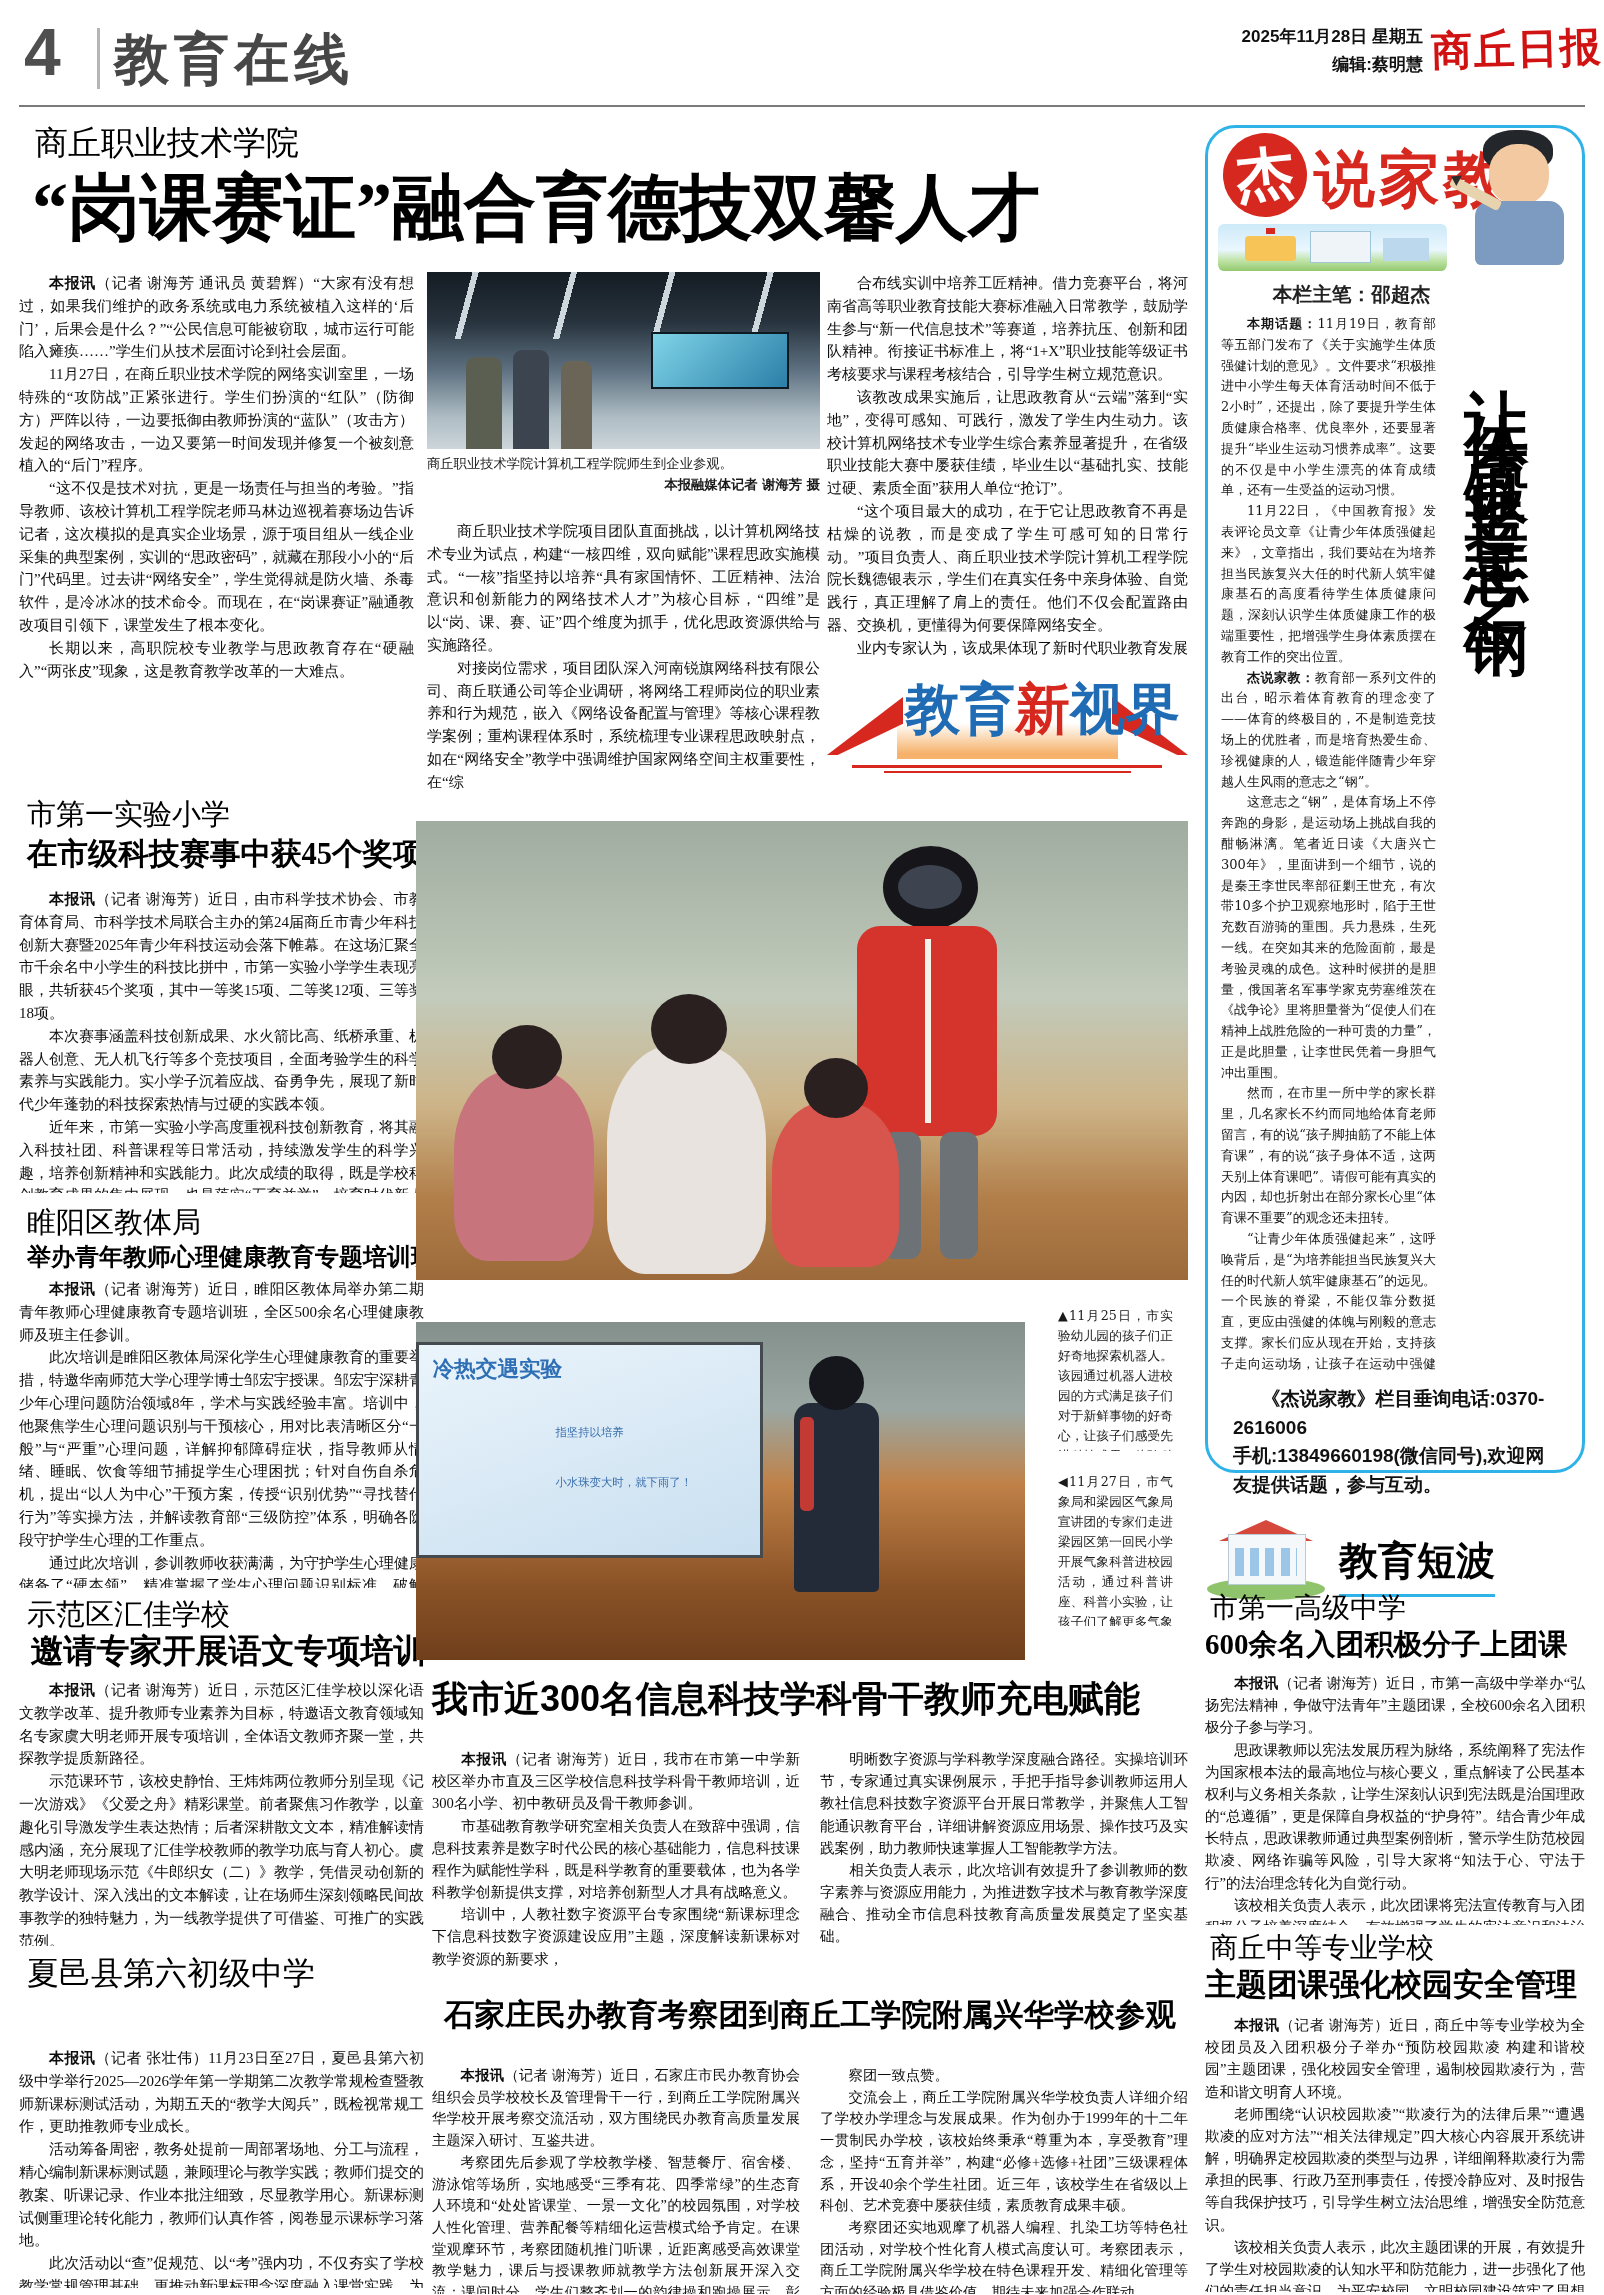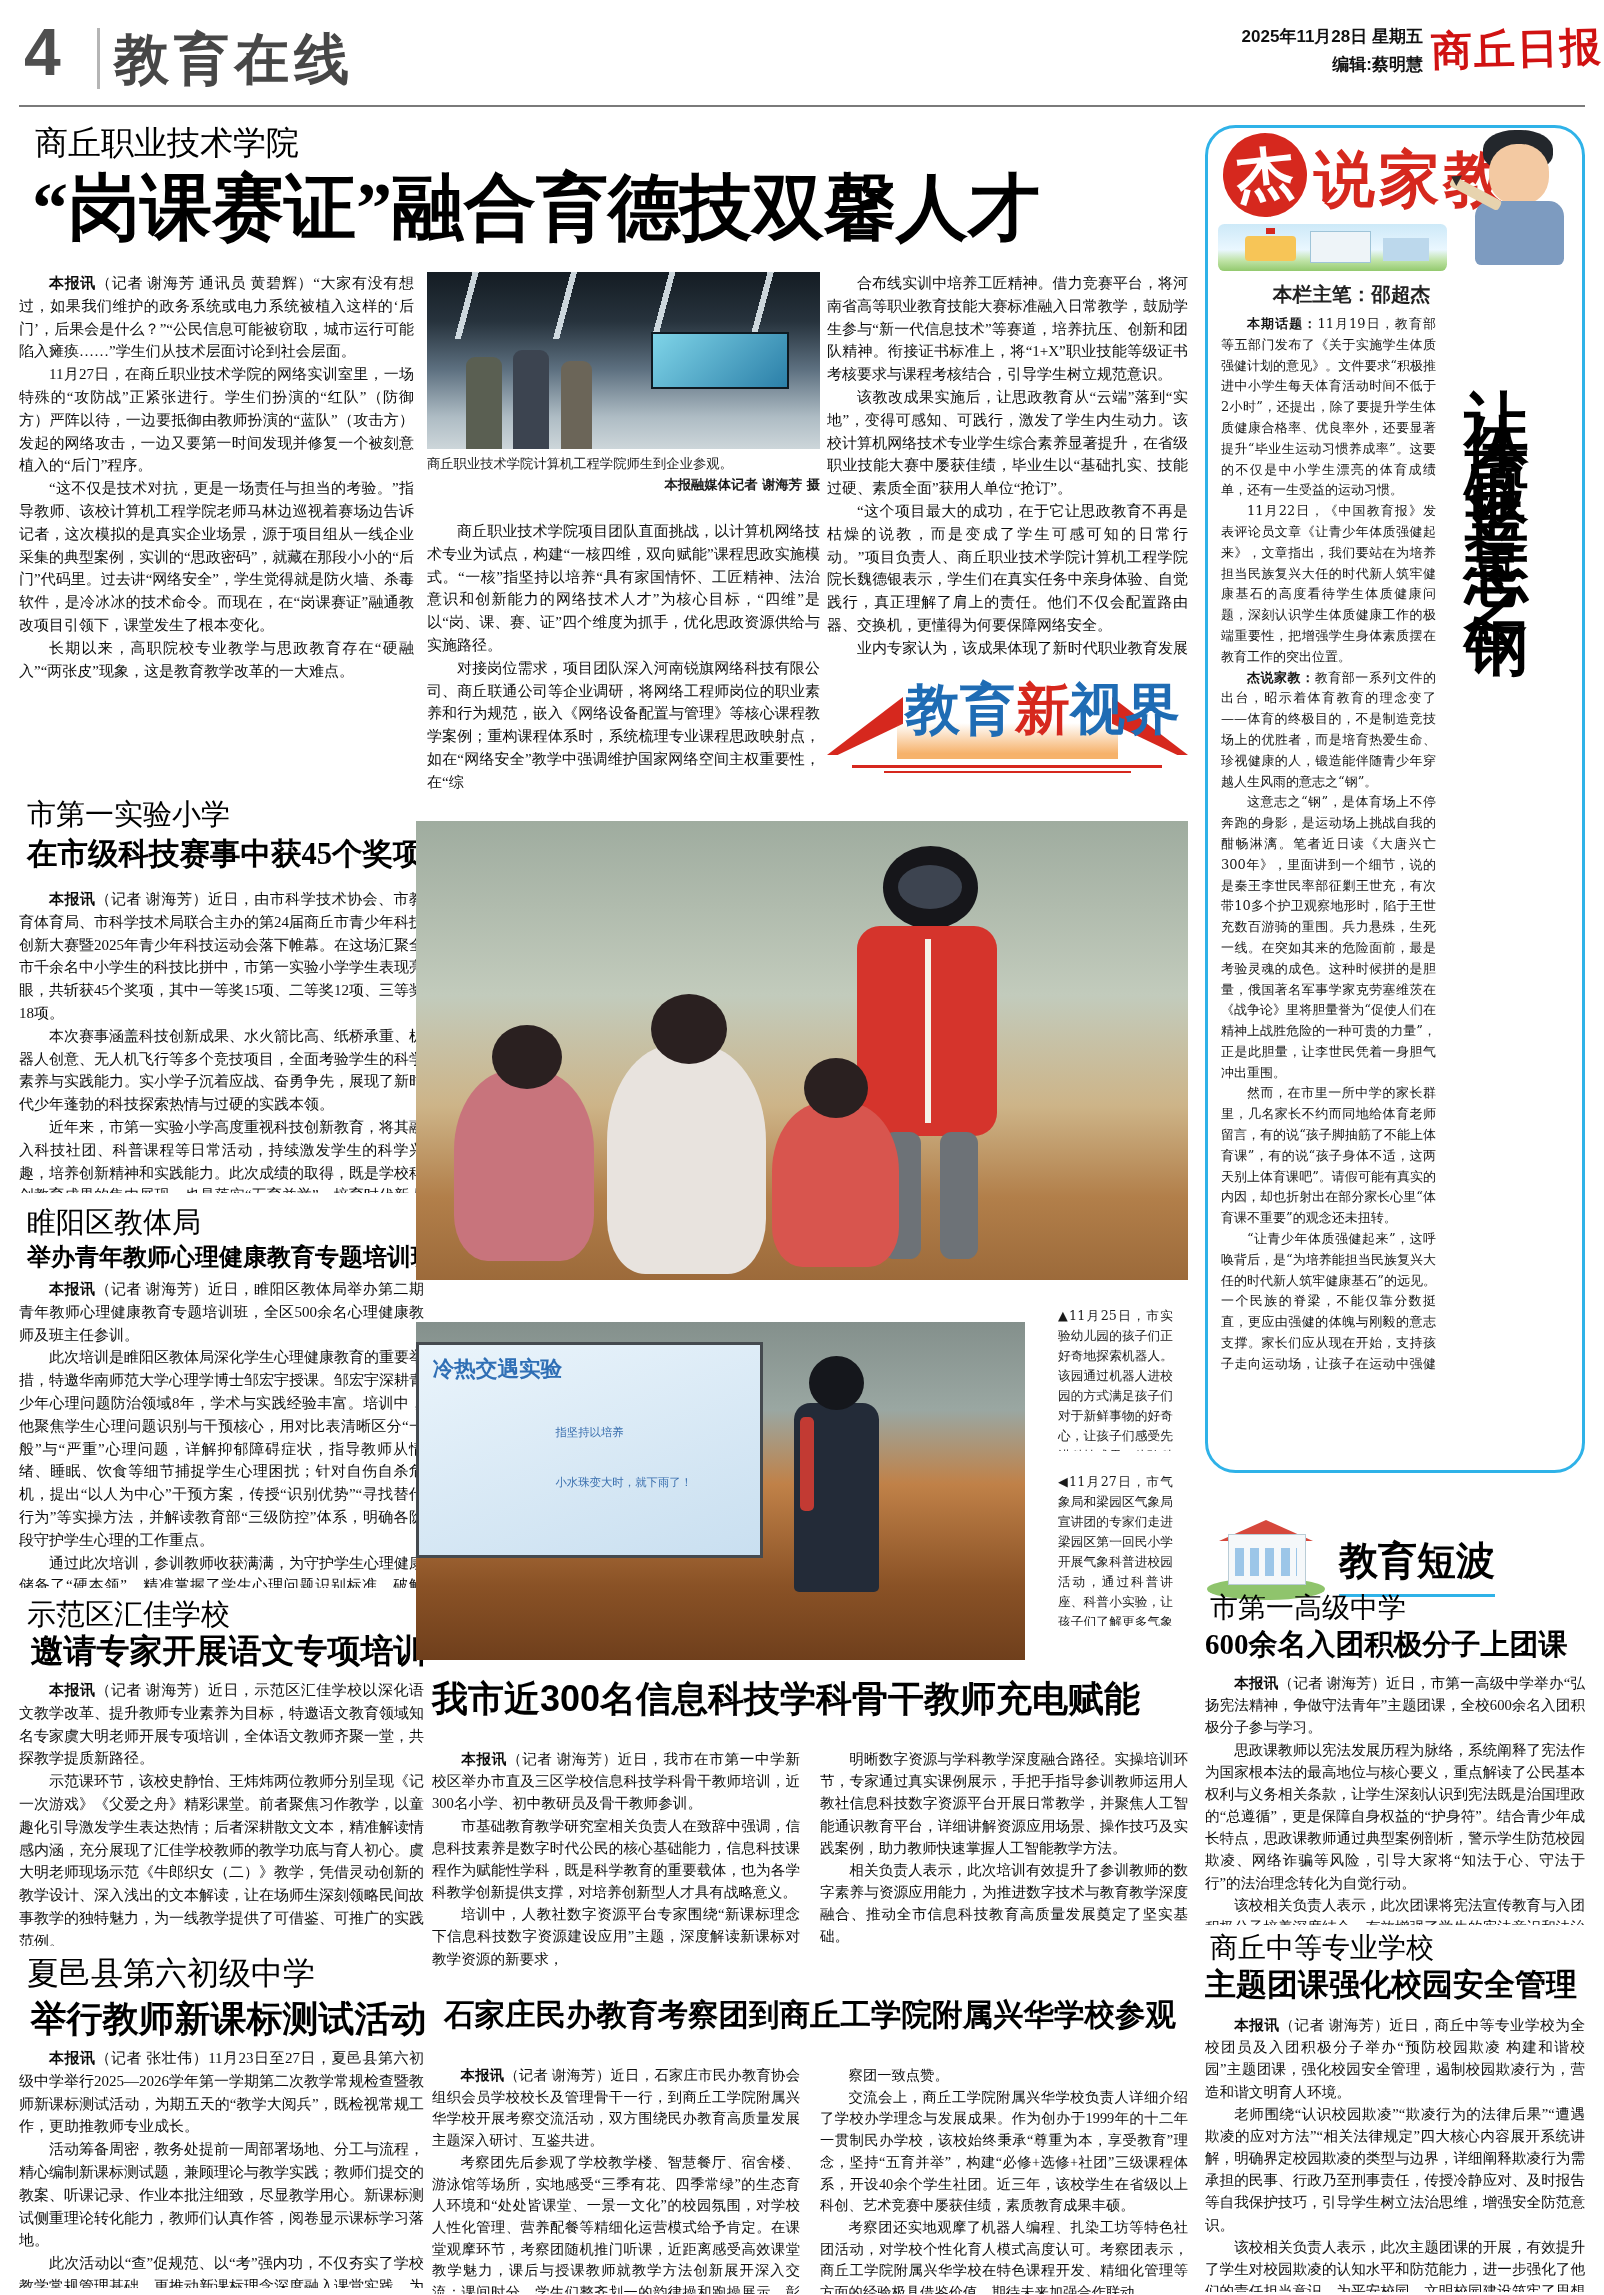--- a/index.html
+++ b/index.html
@@ -158,21 +158,20 @@
     </div>
 
   <div class="abs kicker" style="left:27px;top:1599px;">示范区汇佳学校</div>
   <div class="abs hl-serif" style="left:30.5px;top:1629px;font-size:33px;">邀请专家开展语文专项培训</div>
   <div class="abs body-col" style="left:19px;top:1679px;width:405px;height:267px;">
       <p><b>本报讯</b>（记者 谢海芳）近日，示范区汇佳学校以深化语文教学改革、提升教师专业素养为目标，特邀语文教育领域知名专家虞大明老师开展专项培训，全体语文教师齐聚一堂，共探教学提质新路径。</p>
       <p>示范课环节，该校史静怡、王炜炜两位教师分别呈现《记一次游戏》《父爱之舟》精彩课堂。前者聚焦习作教学，以童趣化引导激发学生表达热情；后者深耕散文文本，精准解读情感内涵，充分展现了汇佳学校教师的教学功底与育人初心。虞大明老师现场示范《牛郎织女（二）》教学，凭借灵动创新的教学设计、深入浅出的文本解读，让在场师生深刻领略民间故事教学的独特魅力，为一线教学提供了可借鉴、可推广的实践范例。</p>
     </div>
 
   <div class="abs kicker" style="left:27px;top:1956px;font-size:32px;">夏邑县第六初级中学</div>
-  <div class="abs hl-serif" style="left:30.5px;top:1995px;font-size:36px;">举行教师新课标测试活动</div>
   <div class="abs body-col" style="left:19px;top:2047px;width:405px;height:241px;">
       <p><b>本报讯</b>（记者 张壮伟）11月23日至27日，夏邑县第六初级中学举行2025—2026学年第一学期第二次教学常规检查暨教师新课标测试活动，为期五天的“教学大阅兵”，既检视常规工作，更助推教师专业成长。</p>
       <p>活动筹备周密，教务处提前一周部署场地、分工与流程，精心编制新课标测试题，兼顾理论与教学实践；教师们提交的教案、听课记录、作业本批注细致，尽显教学用心。新课标测试侧重理论转化能力，教师们认真作答，阅卷显示课标学习落地。</p>
       <p>此次活动以“查”促规范、以“考”强内功，不仅夯实了学校教学常规管理基础，更推动新课标理念深度融入课堂实践，为教师搭建了专业成长的交流平台。</p>
     </div>
 
   <div class="abs photo" id="photo-robot" style="left:416px;top:821px;width:772px;height:459px;">
     <div class="robot-head" style="right:210px;top:25.4px;width:95px;height:83px;"></div>
     <div class="robot-face" style="right:226px;top:44px;width:64px;height:44px;"></div>
     <div class="robot-body" style="right:191px;top:105px;width:140px;height:210px;"></div>
@@ -249,20 +248,24 @@
   <div class="abs sb-text" style="left:1221px;top:314px;width:215px;height:1060px;">
       <p><b>本期话题：</b>11月19日，教育部等五部门发布了《关于实施学生体质强健计划的意见》。文件要求“积极推进中小学生每天体育活动时间不低于2小时”，还提出，除了要提升学生体质健康合格率、优良率外，还要显著提升“毕业生运动习惯养成率”。这要的不仅是中小学生漂亮的体育成绩单，还有一生受益的运动习惯。</p>
       <p>11月22日，《中国教育报》发表评论员文章《让青少年体质强健起来》，文章指出，我们要站在为培养担当民族复兴大任的时代新人筑牢健康基石的高度看待学生体质健康问题，深刻认识学生体质健康工作的极端重要性，把增强学生身体素质摆在教育工作的突出位置。</p>
       <p><b>杰说家教：</b>教育部一系列文件的出台，昭示着体育教育的理念变了——体育的终极目的，不是制造竞技场上的优胜者，而是培育热爱生命、珍视健康的人，锻造能伴随青少年穿越人生风雨的意志之“钢”。</p>
       <p>这意志之“钢”，是体育场上不停奔跑的身影，是运动场上挑战自我的酣畅淋漓。笔者近日读《大唐兴亡300年》，里面讲到一个细节，说的是秦王李世民率部征剿王世充，有次带10多个护卫观察地形时，陷于王世充数百游骑的重围。兵力悬殊，生死一线。在突如其来的危险面前，最是考验灵魂的成色。这种时候拼的是胆量，俄国著名军事学家克劳塞维茨在《战争论》里将胆量誉为“促使人们在精神上战胜危险的一种可贵的力量”，正是此胆量，让李世民凭着一身胆气冲出重围。</p>
       <p>然而，在市里一所中学的家长群里，几名家长不约而同地给体育老师留言，有的说“孩子脚抽筋了不能上体育课”，有的说“孩子身体不适，这两天别上体育课吧”。请假可能有真实的内因，却也折射出在部分家长心里“体育课不重要”的观念还未扭转。</p>
       <p>“让青少年体质强健起来”，这呼唤背后，是“为培养能担当民族复兴大任的时代新人筑牢健康基石”的远见。一个民族的脊梁，不能仅靠分数挺直，更应由强健的体魄与刚毅的意志支撑。家长们应从现在开始，支持孩子走向运动场，让孩子在运动中强健体魄、锤炼意志，去锻造那块人生中不可或缺的意志之“钢”。</p>
     </div>
   <div class="abs vtitle" style="left:1454px;top:337px;height:1042px;">让体育锻造意志之『钢』</div>
 
+  <div class="abs sb-contact" style="left:1233px;top:1385px;width:330px;">
+    <p style="text-indent:1.5em;">《杰说家教》栏目垂询电话:0370-2616006</p>
+    <p>手机:13849660198(微信同号),欢迎网友提供话题，参与互动。</p>
+  </div>
 
   <div class="abs sw-icon" style="left:1207px;top:1516px;width:118px;height:84px;">
     <div class="sw-ground"></div>
     <div class="sw-roof"></div>
     <div class="sw-bld"></div>
     <div class="sw-win"></div>
   </div>
   <div class="abs sw-label" style="left:1339px;top:1534px;">教育短波</div>
 
   <div class="abs kicker" style="left:1210px;top:1593px;font-size:28px;">市第一高级中学</div>

